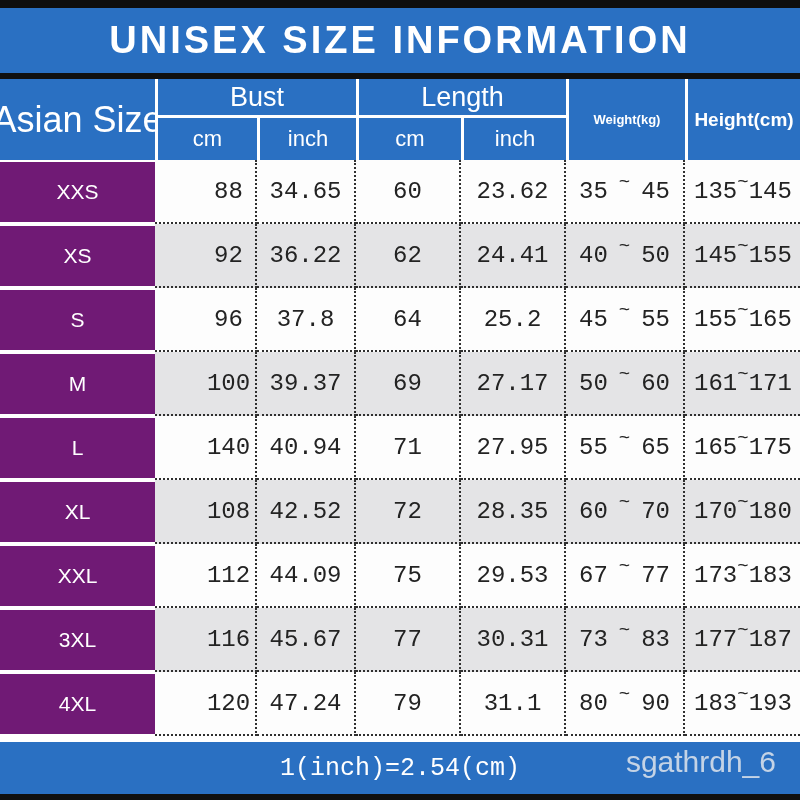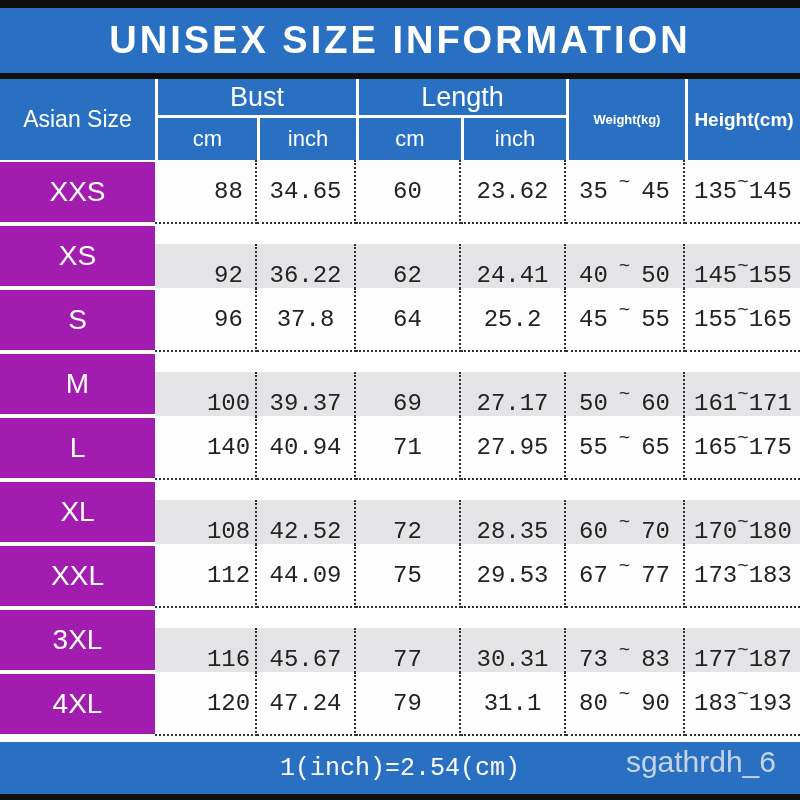--- a/index.html
+++ b/index.html
@@ -27,50 +27,50 @@
     display: grid;
     grid-template-columns: 155px 102px 99px 105px 105px 119px 115px;
     grid-template-rows: 39px 42px;
     height: 81px;
   }
   .hcell {
     background: #2a70c2; color: #ffffff;
     display: flex; align-items: center; justify-content: center;
     box-sizing: border-box; white-space: nowrap;
   }
-  .h-asian  { grid-area: 1 / 1 / 3 / 2; font-size: 23px; }
+  .h-asian  { grid-area: 1 / 1 / 3 / 2; font-size: 36px; }
   .h-bust   { grid-area: 1 / 2 / 2 / 4; font-size: 27px; border-left: 3px solid #fff; border-bottom: 3px solid #fff; }
   .h-length { grid-area: 1 / 4 / 2 / 6; font-size: 27px; border-left: 3px solid #fff; border-bottom: 3px solid #fff; }
   .h-weight { grid-area: 1 / 6 / 3 / 7; font-size: 13px; font-weight: bold; border-left: 3px solid #fff; }
   .h-height { grid-area: 1 / 7 / 3 / 8; font-size: 19px; font-weight: bold; border-left: 3px solid #fff; }
   .h-cm1   { grid-area: 2 / 2 / 3 / 3; font-size: 22px; border-left: 3px solid #fff; }
   .h-inch1 { grid-area: 2 / 3 / 3 / 4; font-size: 22px; border-left: 3px solid #fff; }
   .h-cm2   { grid-area: 2 / 4 / 3 / 5; font-size: 22px; border-left: 3px solid #fff; }
   .h-inch2 { grid-area: 2 / 5 / 3 / 6; font-size: 22px; border-left: 3px solid #fff; }
 
   
   .body { }
   .row { display: flex; height: 64px; }
   .size-cell {
     width: 155px; height: 64px; box-sizing: border-box;
-    background: #a21caf; color: #ffffff;
+    background: #701a75; color: #ffffff;
     border-top: 2px solid #ffffff; border-bottom: 2px solid #ffffff;
     display: flex; align-items: center; justify-content: center;
-    font-size: 28px;
+    font-size: 21px;
   }
   .cell {
     box-sizing: border-box; height: 64px;
     display: flex; align-items: center; justify-content: center;
     background: #fdfdfd;
     border-right: 2px dotted #2f2f2f;
     border-bottom: 2px dotted #2f2f2f;
     font-family: "Liberation Mono", monospace;
     font-size: 24px; color: #232323;
   }
-  .row.gray .cell { background: #e4e4e6; margin-top: 20px; }
+  .row.gray .cell { background: #e4e4e6; }
   .c-bust-cm  { width: 102px; padding-left: 47px; }
   .c-bust-in  { width: 99px; }
   .c-len-cm   { width: 105px; }
   .c-len-in   { width: 105px; }
   .c-weight   { width: 119px; justify-content: space-between; padding: 8px 13px; }
   .c-height   { width: 115px; justify-content: space-between; padding: 0 9px; border-right: none; }
   .tilde { position: relative; top: -9px; font-size: 19px; }
 
   
   .body-gap   { height: 6px; background: #ffffff; }

